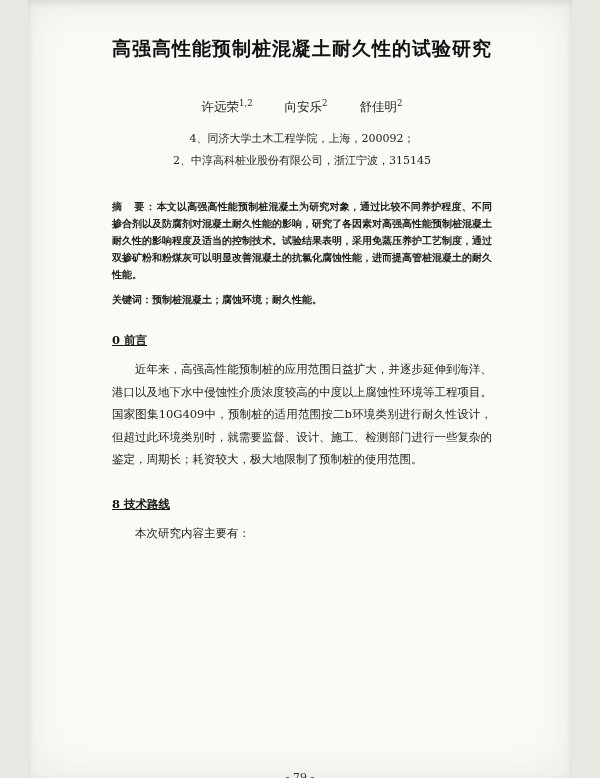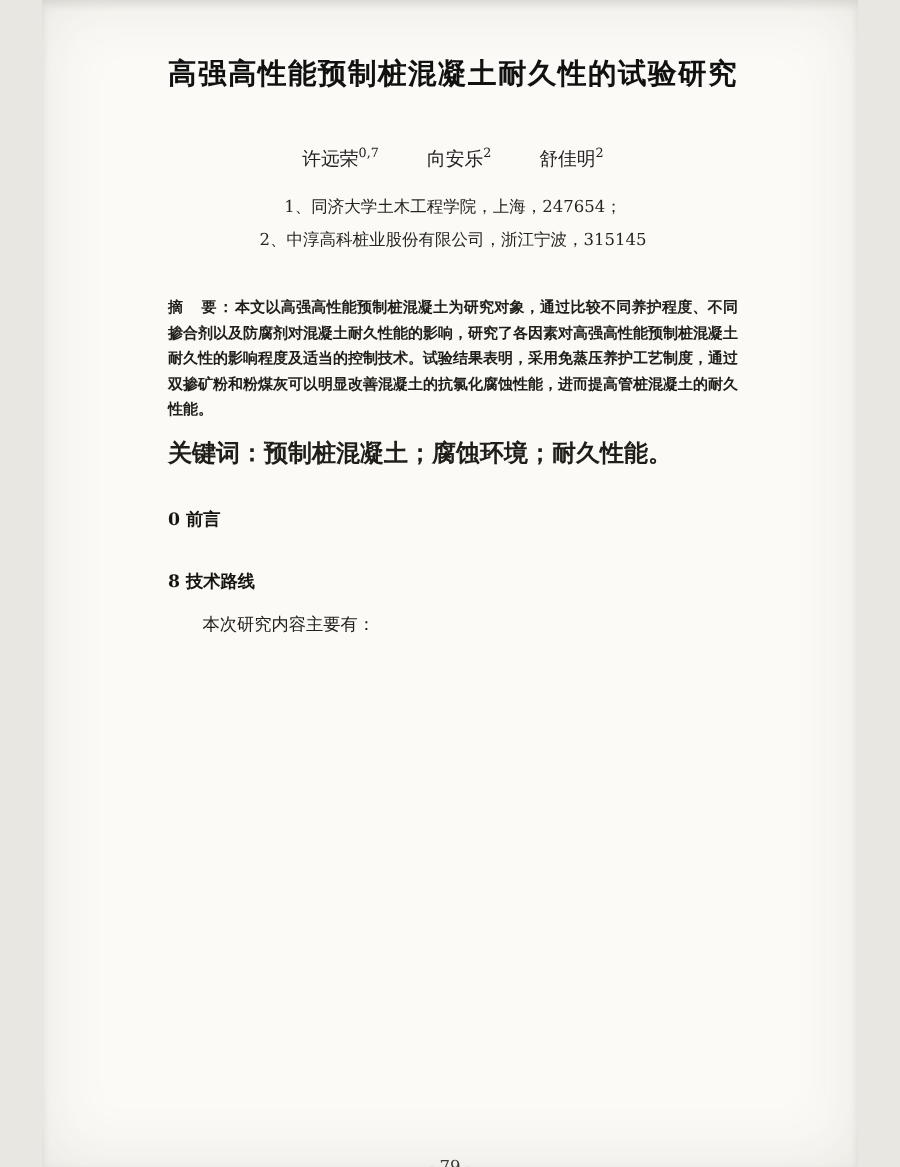--- a/index.html
+++ b/index.html
@@ -50,30 +50,31 @@
     margin-top: 26px;
     font-size: 10px;
     font-weight: 600;
     line-height: 17px;
     text-align: justify;
     color: #201e1a;
   }
   .abstract .lbl { font-weight: bold; letter-spacing: 1px; margin-top: 11px; }
   .keywords {
     margin-top: 4px;
-    font-size: 16px;
+    font-size: 10px;
     font-weight: 600;
     color: #201e1a;
   }
   .keywords .lbl { font-weight: bold; }
   .section-heading {
     font-size: 11.5px;
     font-weight: bold;
     margin: 26px 0 10px 0;
     color: #15140f;
+    text-decoration: underline;
   }
   .para {
     font-size: 11.5px;
     line-height: 22.5px;
     text-align: justify;
     text-indent: 2em;
     margin: 0;
     color: #23211c;
   }
   .para sup { font-size: 8px; }
@@ -89,36 +90,37 @@
 </style>
 </head>
 <body>
 
 <div class="page">
   <div class="content">
 
     <h1 class="title">高强高性能预制桩混凝土耐久性的试验研究</h1>
 
     <div class="authors">
-      <span class="author"><span>许远荣</span><sup>0,7</sup></span>
+      <span class="author"><span>许远荣</span><sup>1,2</sup></span>
       <span class="author"><span>向安乐</span><sup>2</sup></span>
       <span class="author"><span>舒佳明</span><sup>2</sup></span>
     </div>
 
     <div class="affiliations">
-      <div>1、同济大学土木工程学院，上海，247654；</div>
+      <div>4、同济大学土木工程学院，上海，200092；</div>
       <div>2、中淳高科桩业股份有限公司，浙江宁波，315145</div>
     </div>
 
     <p class="abstract"><span class="lbl">摘　要：</span><span>本文以高强高性能预制桩混凝土为研究对象，通过比较不同养护程度、不同掺合剂以及防腐剂对混凝土耐久性能的影响，研究了各因素对高强高性能预制桩混凝土耐久性的影响程度及适当的控制技术。试验结果表明，采用免蒸压养护工艺制度，通过双掺矿粉和粉煤灰可以明显改善混凝土的抗氯化腐蚀性能，进而提高管桩混凝土的耐久性能。</span></p>
 
     <p class="keywords"><span class="lbl">关键词：</span><span>预制桩混凝土；腐蚀环境；耐久性能。</span></p>
 
     <div class="section-heading">0 前言</div>
 
+    <p class="para">近年来，高强高性能预制桩的应用范围日益扩大，并逐步延伸到海洋、港口以及地下水中侵蚀性介质浓度较高的中度以上腐蚀性环境等工程项目。国家图集10G409中，预制桩的适用范围按二b环境类别进行耐久性设计，但超过此环境类别时，就需要监督、设计、施工、检测部门进行一些复杂的鉴定，周期长；耗资较大，极大地限制了预制桩的使用范围。</p>
 
     <div class="section-heading">8 技术路线</div>
 
     <p class="para">本次研究内容主要有：</p>
 
   </div>
 
   <div class="page-number">- 79 -</div>
 </div>
 

